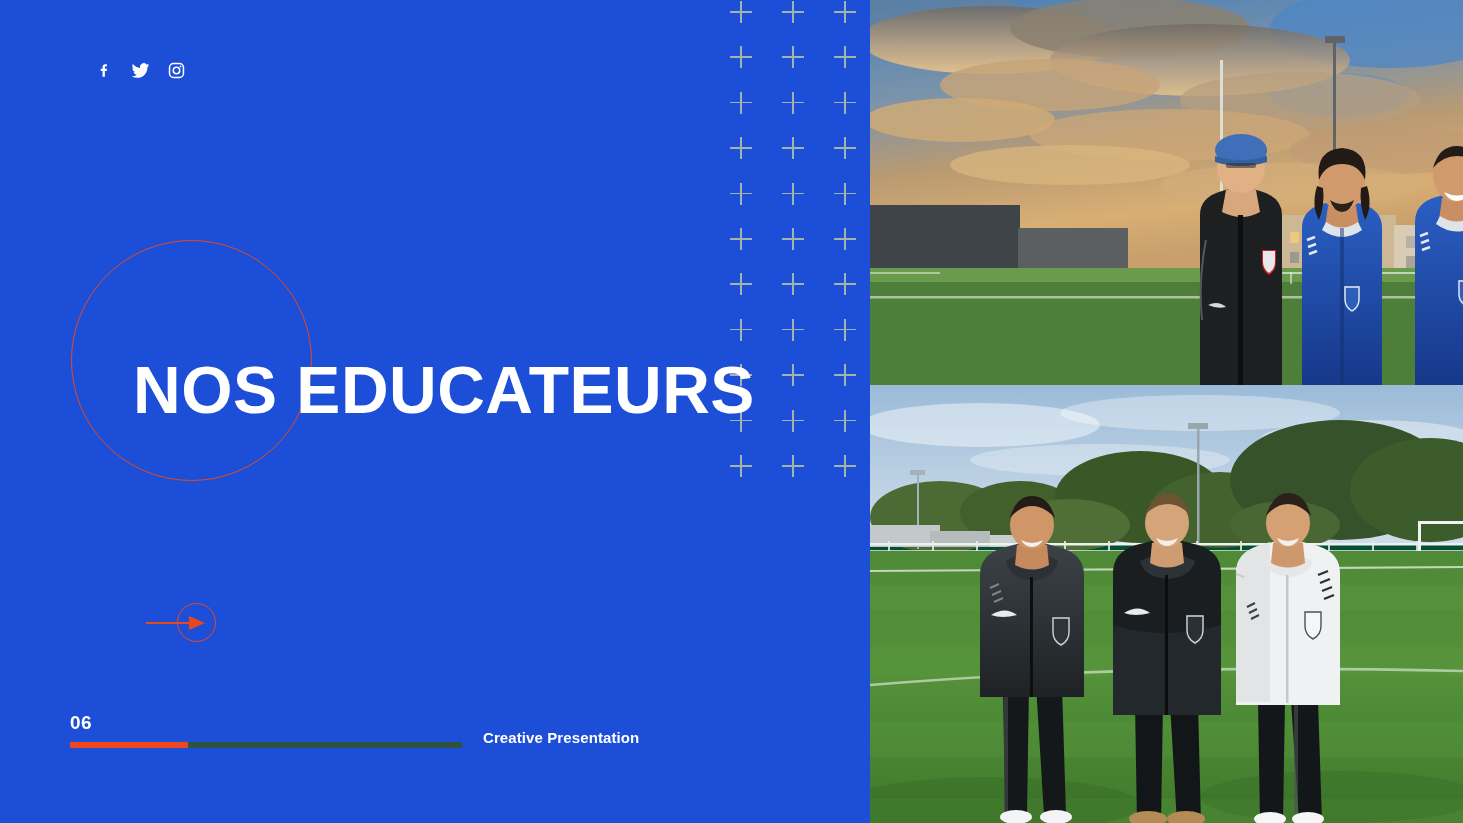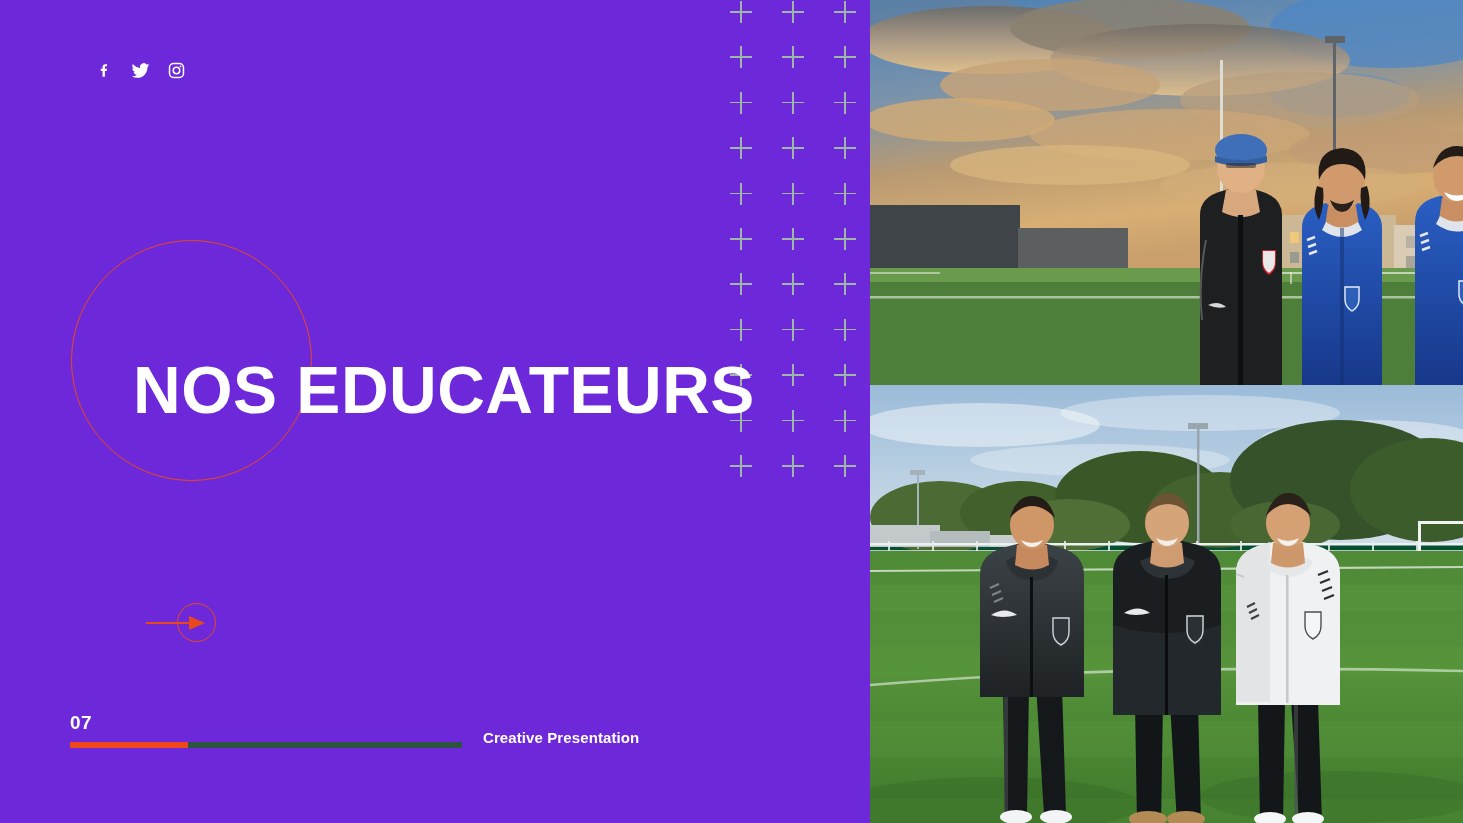--- a/index.html
+++ b/index.html
@@ -15,21 +15,21 @@
     background: #054F32;
     font-family: "Liberation Sans", sans-serif;
   }
 
   
   .left-panel {
     position: absolute;
     left: 0; top: 0;
     width: 870px;
     height: 823px;
-    background: #6d28d9;
+    background: #1d4ed8;
     overflow: hidden;
   }
 
   
   .plus-grid {
     position: absolute;
     left: 715px;
     top: 0px;
     width: 155px;
     height: 500px;
@@ -255,21 +255,21 @@
     <div class="headline">
       <div class="headline-line line-1">NOS EDUCATEURS</div>
     </div>
 
     <div class="arrow-wrap">
       <div class="arrow-circle"></div>
       <div class="arrow-line"></div>
       <div class="arrow-head"></div>
     </div>
 
-    <div class="slide-number">07</div>
+    <div class="slide-number">06</div>
     <div class="progress-track">
       <div class="progress-fill" style="width: 30%;"></div>
     </div>
     <div class="footer-label">Creative Presentation</div>
 
   </div>
 
   <div class="photo-col">
 
     <div class="photo photo-top">

